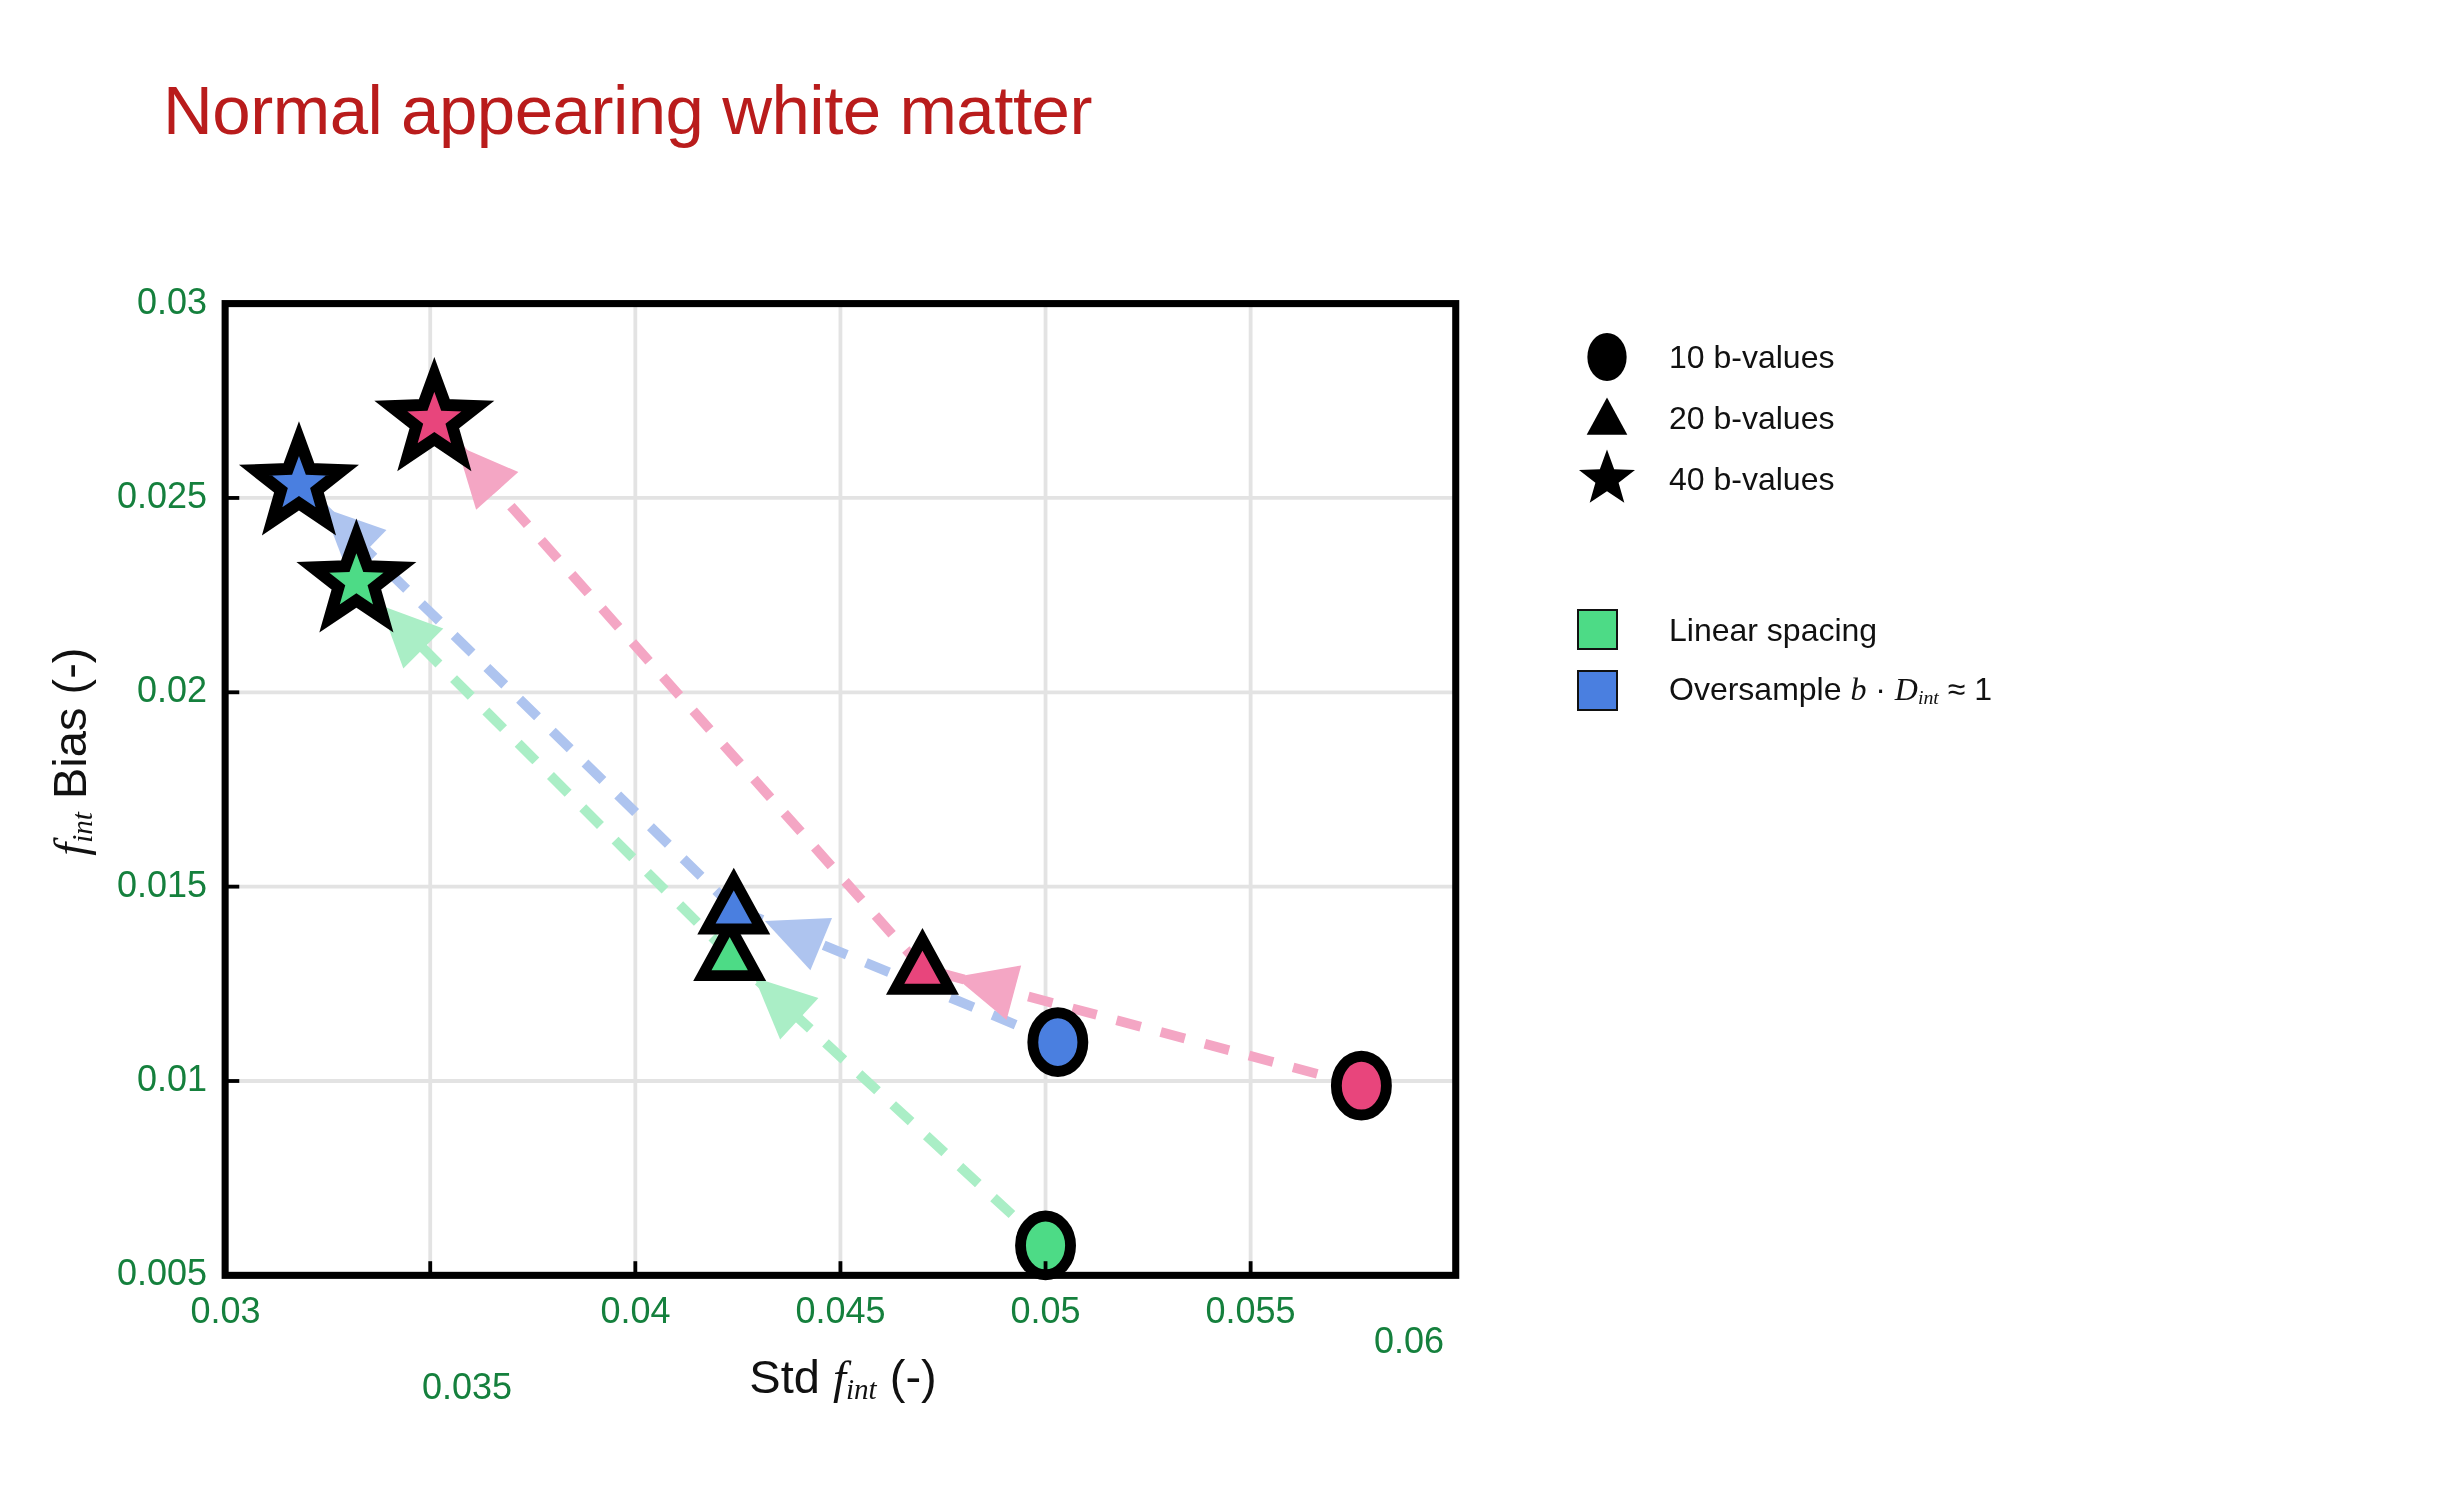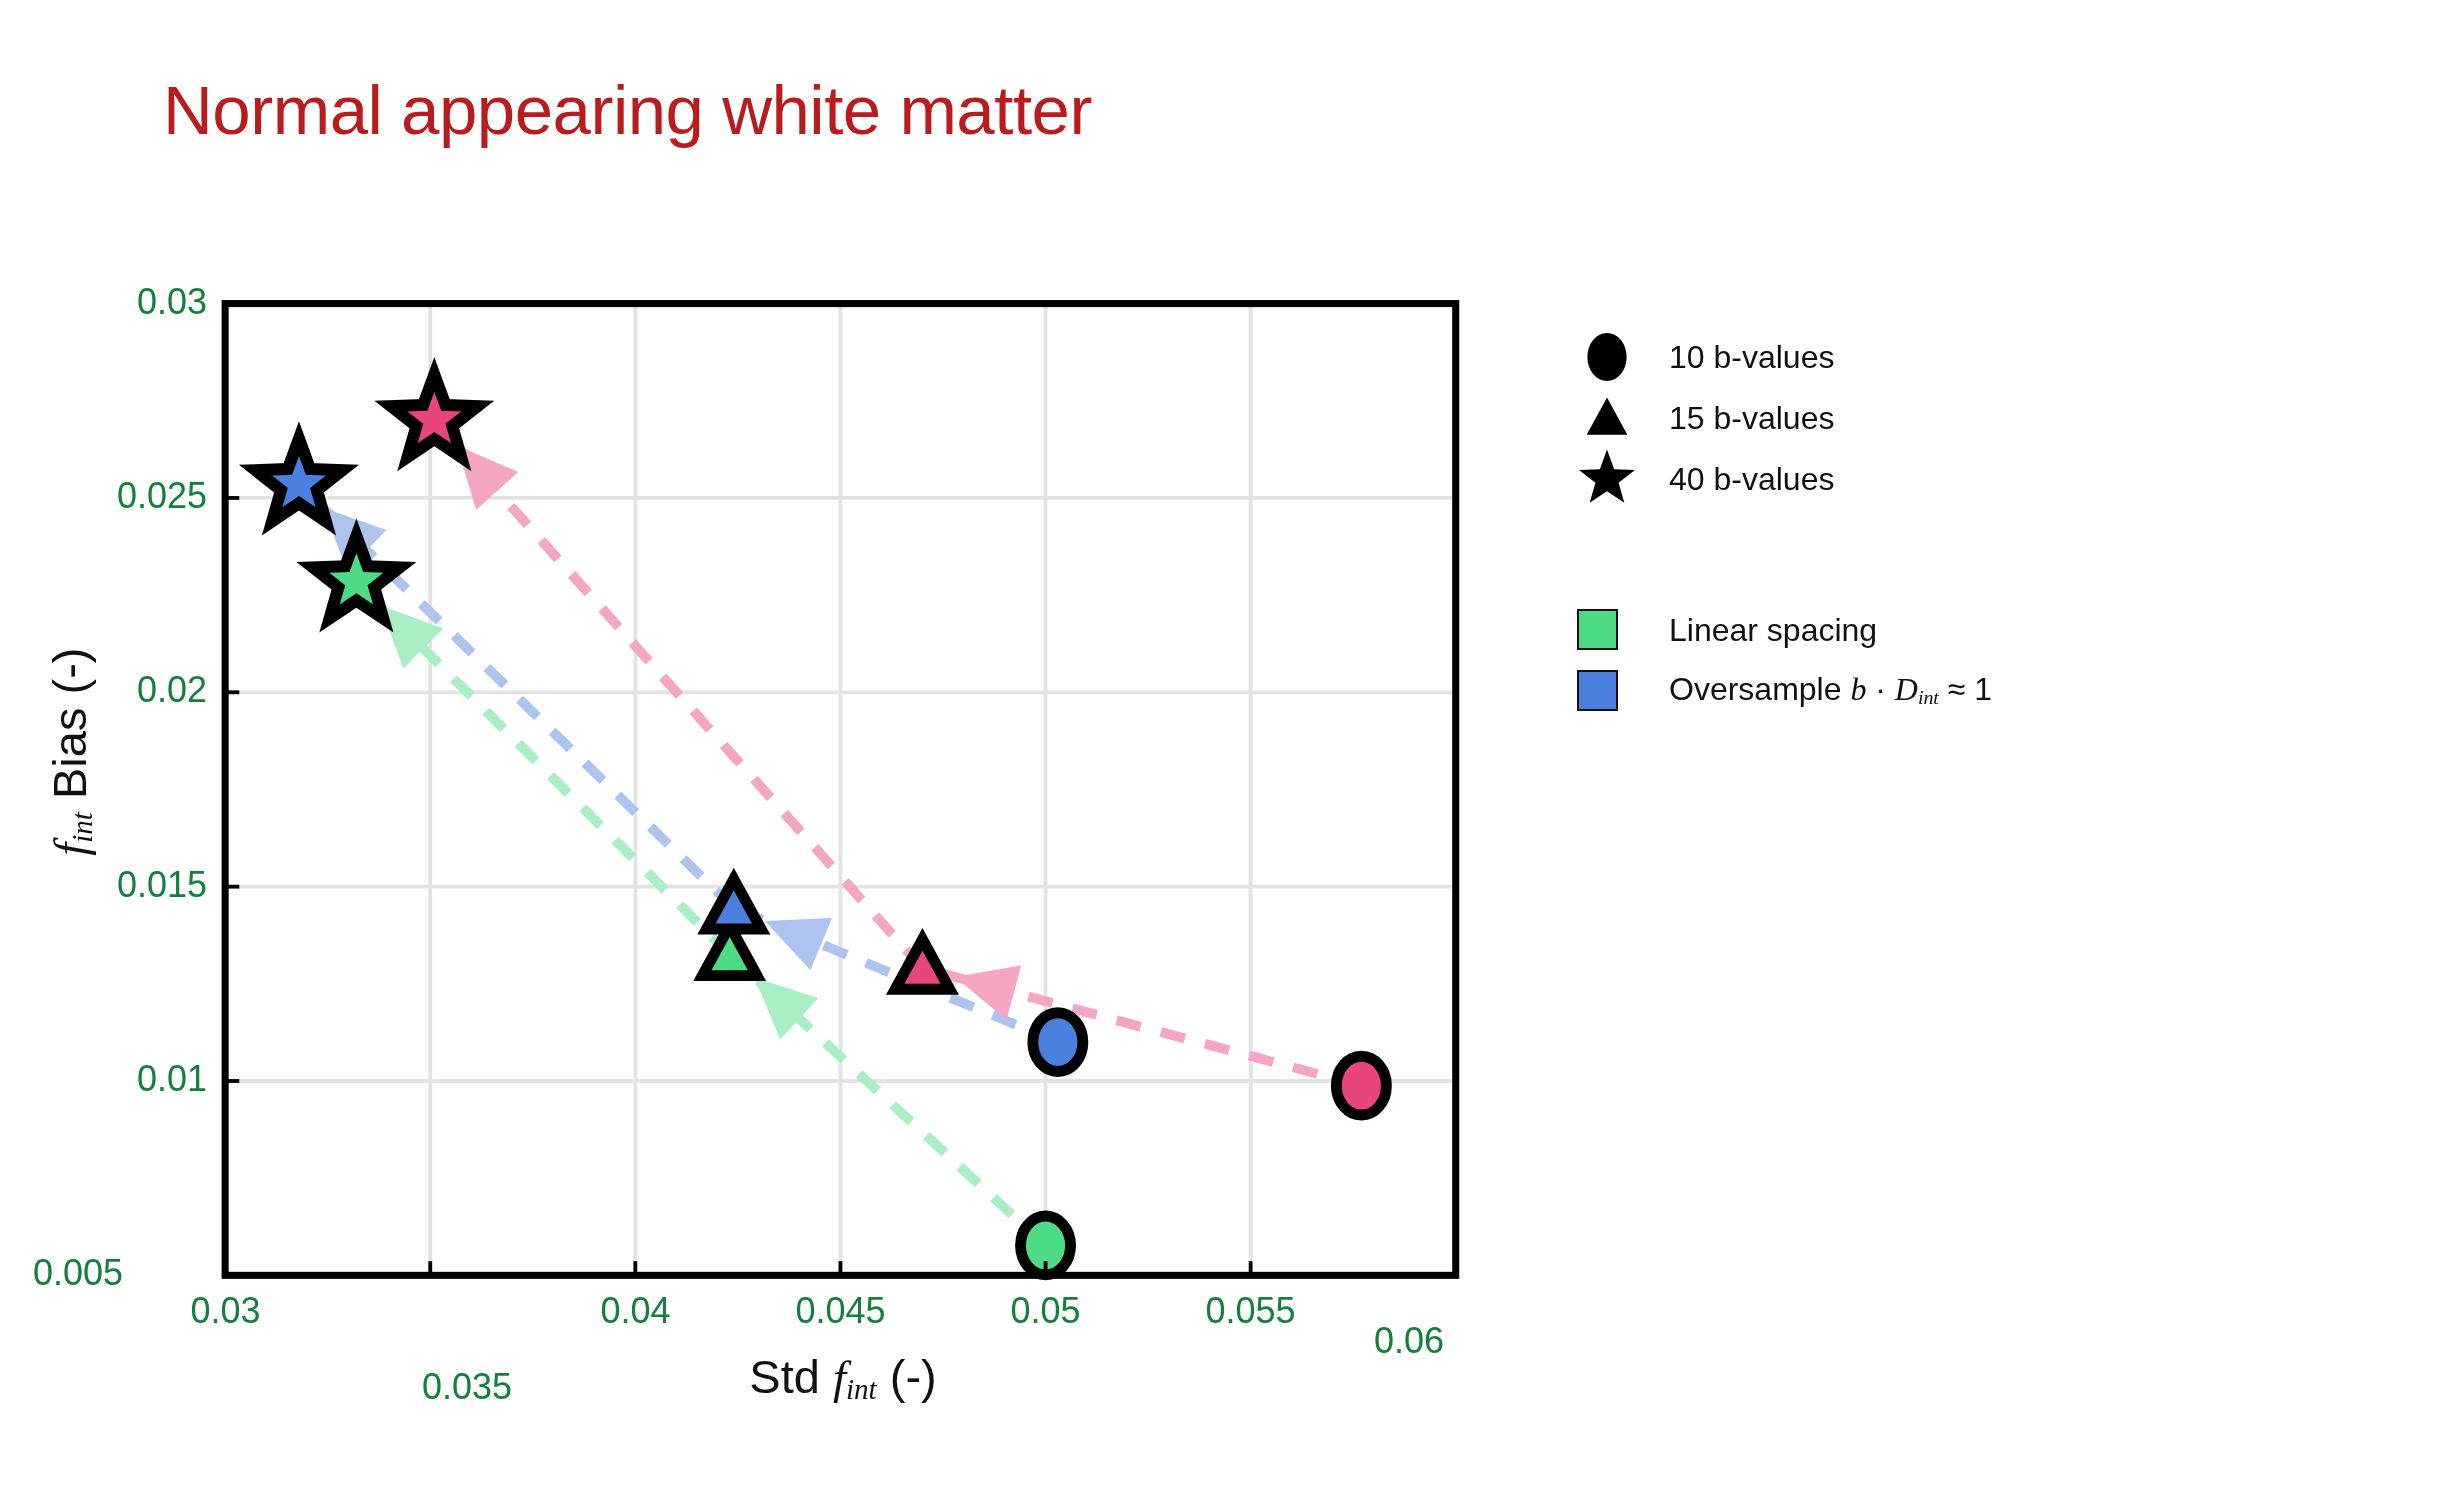--- a/index.html
+++ b/index.html
@@ -169,21 +169,21 @@
   <div id="x-tick-labels">
       <div class="axis-tick" style="left: 144px; top: 1290px; width: 163px; text-align: center;">0.03</div>
       <div class="axis-tick" style="left: 349px; top: 1366px; width: 163px; text-align: right;">0.035</div>
       <div class="axis-tick" style="left: 554px; top: 1290px; width: 163px; text-align: center;">0.04</div>
       <div class="axis-tick" style="left: 759px; top: 1290px; width: 163px; text-align: center;">0.045</div>
       <div class="axis-tick" style="left: 964px; top: 1290px; width: 163px; text-align: center;">0.05</div>
       <div class="axis-tick" style="left: 1169px; top: 1290px; width: 163px; text-align: center;">0.055</div>
       <div class="axis-tick" style="left: 1374px; top: 1320px; width: 163px; text-align: left;">0.06</div>
     </div>
   <div id="y-tick-labels">
-      <div class="axis-tick" style="left: 33px; top: 1252px; width: 174px; text-align: left;">0.005</div>
+      <div class="axis-tick" style="left: 33px; top: 1252px; width: 174px; text-align: right;">0.005</div>
       <div class="axis-tick" style="left: 33px; top: 1058px; width: 174px; text-align: right;">0.01</div>
       <div class="axis-tick" style="left: 33px; top: 864px; width: 174px; text-align: right;">0.015</div>
       <div class="axis-tick" style="left: 33px; top: 669px; width: 174px; text-align: right;">0.02</div>
       <div class="axis-tick" style="left: 33px; top: 475px; width: 174px; text-align: right;">0.025</div>
       <div class="axis-tick" style="left: 33px; top: 281px; width: 174px; text-align: right;">0.03</div>
     </div>
 
   <div id="xaxis-title"><span>Std </span><span class="italic-sym">f<span class="sub">int</span></span><span> (-)</span></div>
   <div id="yaxis-title"><span class="italic-sym">f<span class="sub">int</span></span><span> Bias (-)</span></div>
 </div>
@@ -197,21 +197,21 @@
           </svg>
         </div>
         <div class="legend-label">10 b-values</div>
       </div>
       <div class="legend-row">
         <div class="legend-swatch-cell">
           <svg width="60" height="60" viewBox="0 0 110 110">
             <polygon points="55,17.513600000000004 92.26,85.5936 17.739999999999995,85.5936" fill="#000"></polygon>
           </svg>
         </div>
-        <div class="legend-label">15 b-values</div>
+        <div class="legend-label">20 b-values</div>
       </div>
       <div class="legend-row">
         <div class="legend-swatch-cell">
           <svg width="60" height="60" viewBox="0 0 110 110">
             <polygon points="55,1 68.14052710025052,36.91361607375367 106.3570518799383,38.313082303752836 76.26181947829446,61.90838392624632 86.74040362379355,98.68691769624716 55,77.356 23.259596376206456,98.68691769624716 33.738180521705544,61.90838392624632 3.6429481200617033,38.31308230375285 41.85947289974947,36.91361607375368" fill="#000"></polygon>
           </svg>
         </div>
         <div class="legend-label">40 b-values</div>
       </div>
     </div>

